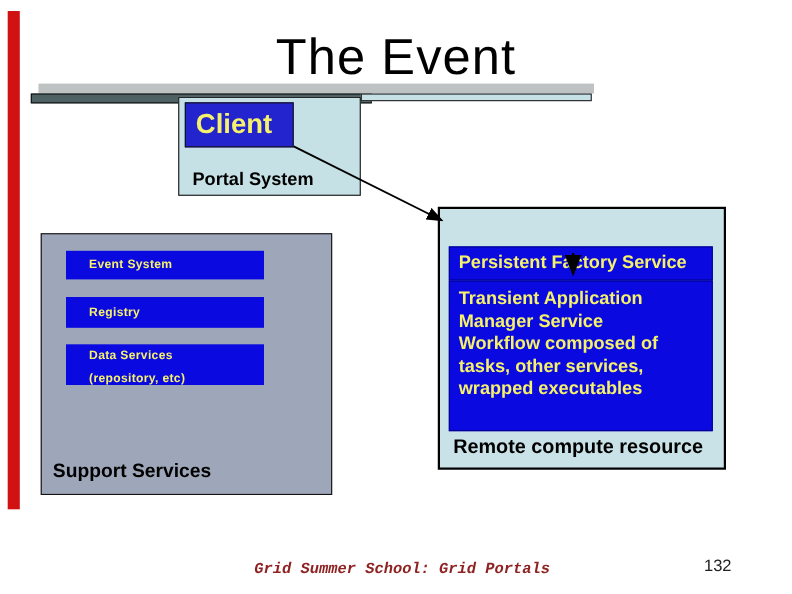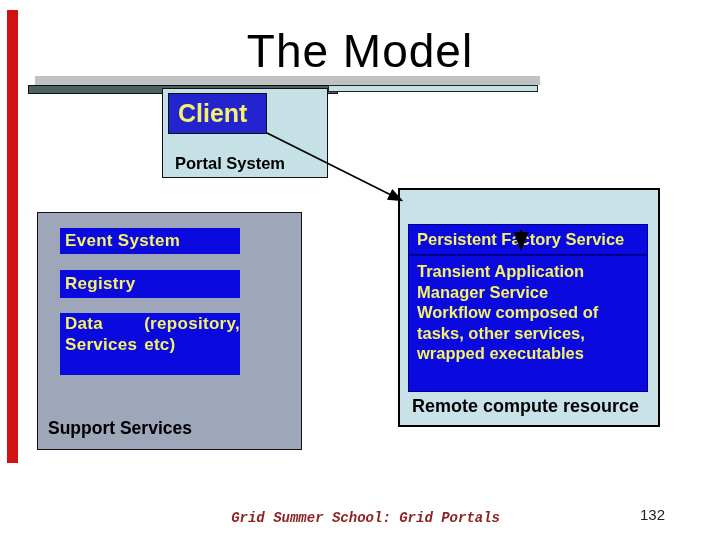--- a/index.html
+++ b/index.html
@@ -18,25 +18,25 @@
   #rule-dark{left:28px;top:85px;width:310px;height:9px;background:#4e6264;border:1px solid #111;box-sizing:border-box;}
   #rule-blue{left:328px;top:85px;width:210px;height:7px;background:#c5e1e6;border:1px solid #222;box-sizing:border-box;}
   
   #portal{left:162px;top:88px;width:166px;height:90px;background:#c5e1e6;border:1px solid #111;box-sizing:border-box;z-index:2;}
   #client{left:168px;top:93px;width:99px;height:41px;background:#2424ce;border:1px solid #111;box-sizing:border-box;
           z-index:3;display:flex;align-items:center;padding-left:9px;
           color:#f5f16b;font-size:25px;font-weight:700;}
   #portal-label{left:175px;top:154px;font-size:16.5px;font-weight:700;z-index:3;}
   
   #support{left:37px;top:212px;width:265px;height:238px;background:#9da7b9;border:1px solid #111;box-sizing:border-box;}
-  .svc{background:#0a0ae0;color:#f5f16b;font-weight:700;font-size:17px;letter-spacing:.3px;
-       display:flex;align-items:center;padding-left:5px;box-sizing:border-box;z-index:2;}
+  .svc{background:#0a0ae0;color:#f5f16b;font-weight:700;font-size:11px;letter-spacing:.3px;
+       display:flex;align-items:center;padding-left:21px;box-sizing:border-box;z-index:2;}
   #svc-event{left:60px;top:228px;width:180px;height:26px;}
   #svc-registry{left:60px;top:270px;width:180px;height:28px;}
-  #svc-data{left:60px;top:313px;width:180px;height:62px;flex-direction:row;align-items:flex-start;justify-content:flex-start;line-height:21px;}
+  #svc-data{left:60px;top:313px;width:180px;height:37px;flex-direction:column;align-items:flex-start;justify-content:flex-start;line-height:21px;}
   #support-caption{left:48px;top:418px;font-size:17.5px;font-weight:700;z-index:2;}
   
   #remote{left:398px;top:188px;width:262px;height:239px;background:#c8e2e7;border:2px solid #000;box-sizing:border-box;}
   #pfs{left:408px;top:196px;width:240px;height:31px;background:#0a0ae0;border:1px solid #000090;box-sizing:border-box;
        display:flex;align-items:center;padding-left:8px;color:#f5f16b;font-size:16.5px;font-weight:700;z-index:2;margin-top:28px;}
   #tam{left:408px;top:255px;width:240px;height:137px;background:#0a0ae0;border:1px solid #000090;box-sizing:border-box;
        padding:5px 17px 0 8px;color:#f5f16b;font-size:16.5px;font-weight:700;line-height:20.5px;z-index:2;}
   #tam .ital{}
   #remote-caption{left:412px;top:396px;font-size:18px;font-weight:700;z-index:2;}
   
@@ -47,21 +47,21 @@
           font-size:14px;color:#8f2323;}
   #pagenum{left:640px;top:506px;font-size:15px;color:#222;}
 </style>
 </head>
 <body>
 
 <div id="slide">
 
   <div id="accent" class="abs"></div>
 
-  <div id="title" class="abs">The Model</div>
+  <div id="title" class="abs">The Event</div>
 
   <div id="rule-gray" class="abs"></div>
   <div id="rule-dark" class="abs"></div>
   <div id="rule-blue" class="abs"></div>
 
   <div id="portal" class="abs"></div>
   <div id="client" class="abs">
     <span>Client</span>
   </div>
   <div id="portal-label" class="abs">Portal System</div>

